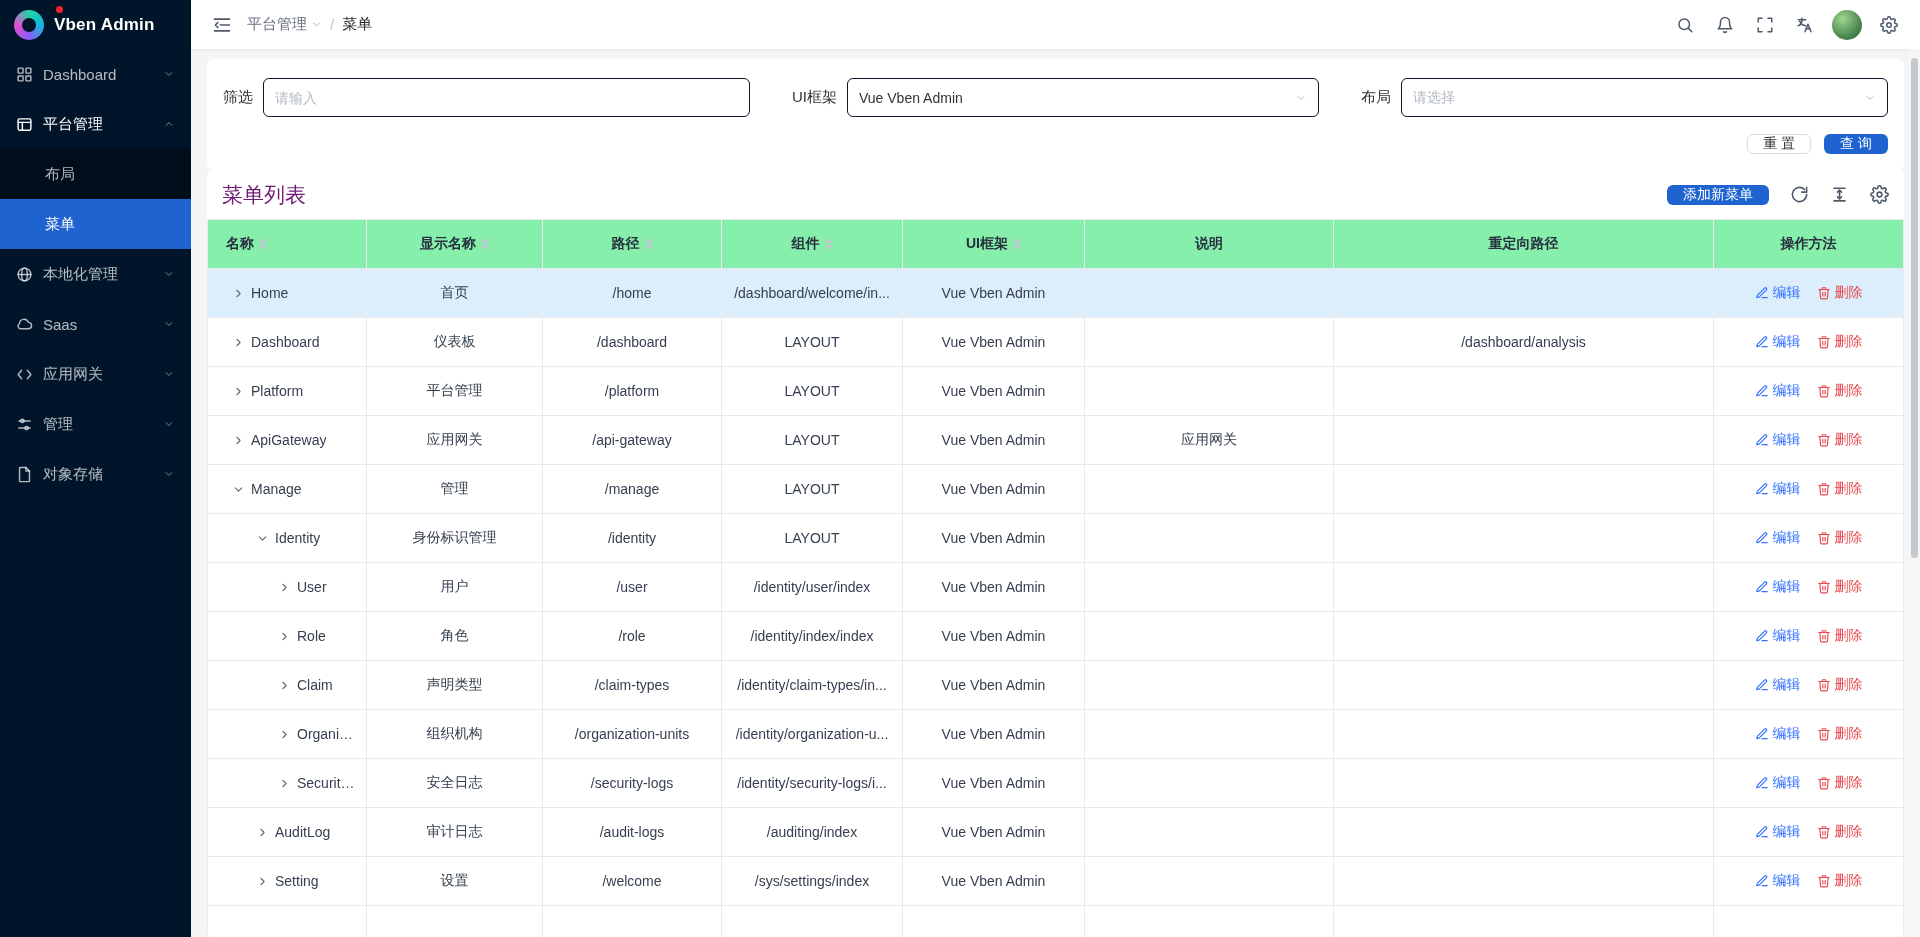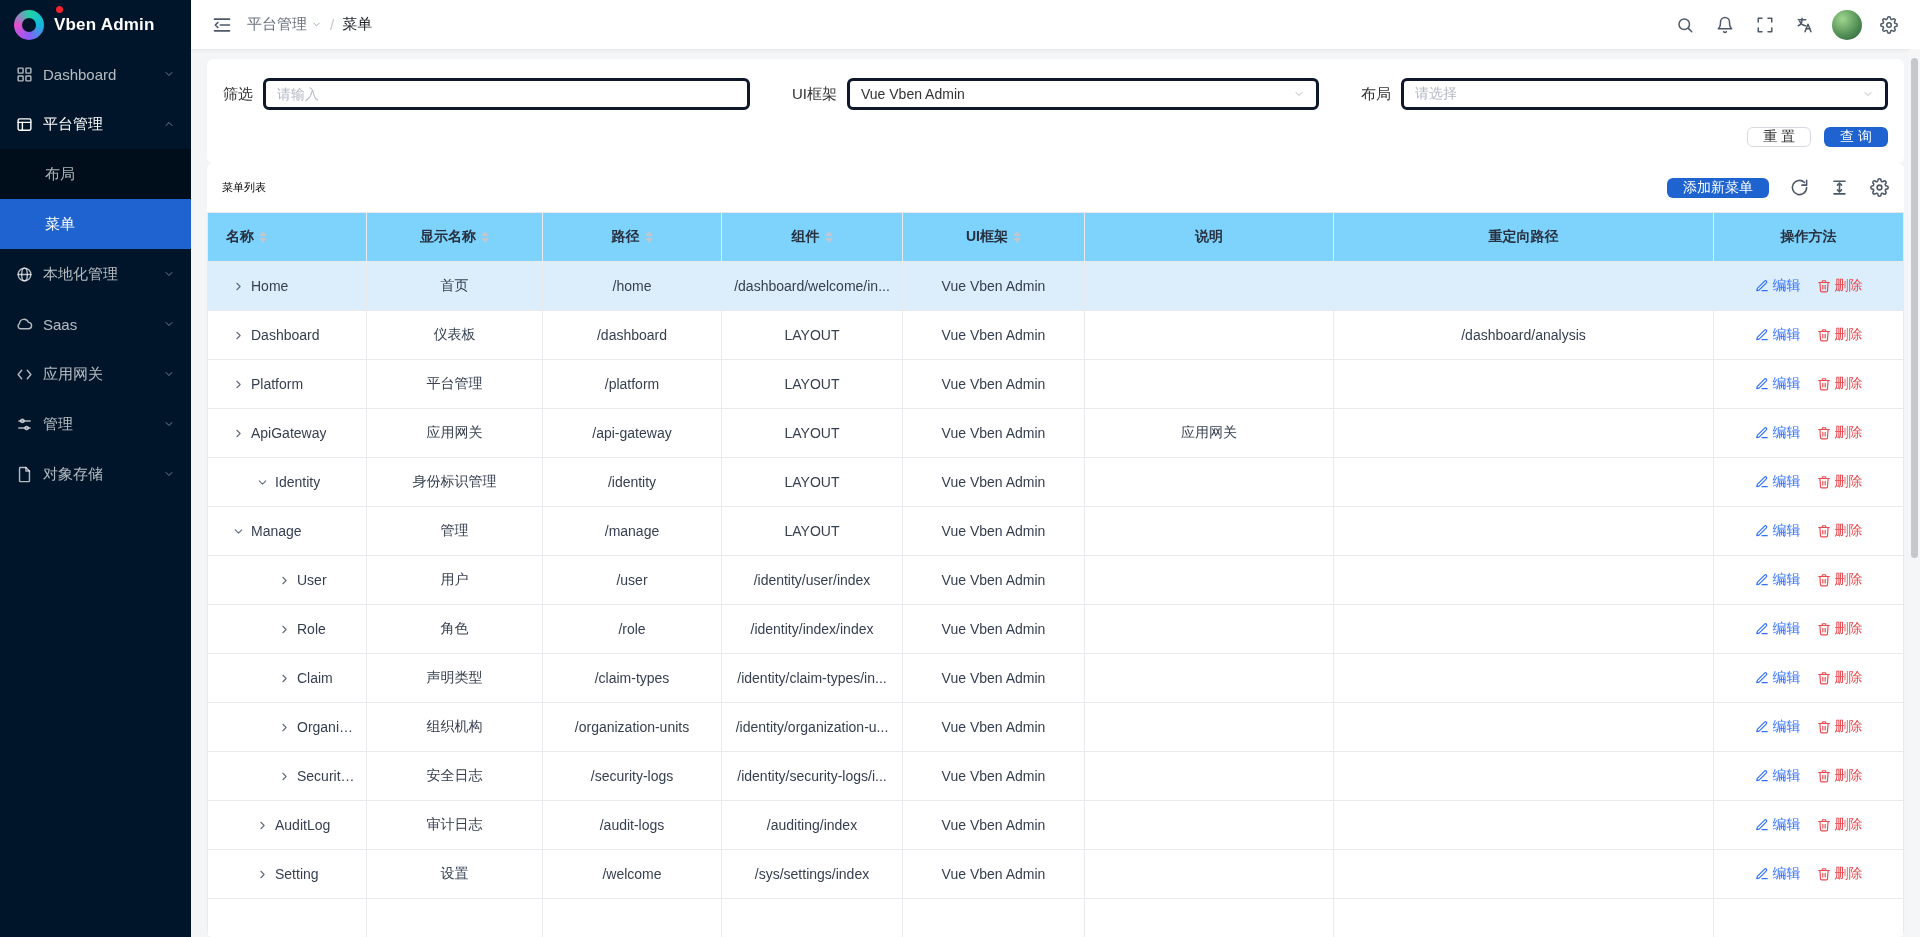--- a/index.html
+++ b/index.html
@@ -53,45 +53,45 @@
     background:radial-gradient(circle at 35% 30%, #9fd68f, #4e8a52 60%, #2c5a3a); }
 
   .main{ flex:1; min-height:0; padding:10px 16px 0; display:flex; flex-direction:column; overflow:hidden; }
   .card{ background:#fff; border-radius:6px; }
 
   
   .filter-card{ flex-shrink:0; padding:19px 16px 16px; }
   .filter-row{ display:flex; gap:42px; }
   .filter-field{ flex:1; display:flex; align-items:center; gap:10px; min-width:0; }
   .filter-label{ font-size:15px; color:#333; white-space:nowrap; }
-  .control{ flex:1; min-width:0; height:32px; border:3px solid #0f172a; border-radius:6px;
+  .control{ flex:1; min-width:0; height:39px; border:1px solid #0f172a; border-radius:6px;
     display:flex; align-items:center; padding:0 11px; font-size:14px; background:#fff; }
   input.control{ outline:none; color:#333; }
   input.control::placeholder{ color:#b4bac4; }
   .select{ cursor:pointer; justify-content:space-between; gap:8px; }
   .select .value{ flex:1; white-space:nowrap; overflow:hidden; text-overflow:ellipsis; color:#333; }
   .select .value.placeholder{ color:#b4bac4; }
   .select .chev{ width:12px; height:12px; color:#b4bac4; flex-shrink:0; }
   .filter-buttons{ display:flex; justify-content:flex-end; gap:13px; margin-top:17px; }
   .btn{ height:20px; padding:0 15px; border-radius:6px; font-size:14px; display:inline-flex;
     align-items:center; justify-content:center; cursor:pointer; border:1px solid transparent; white-space:nowrap;}
   .btn-default{ border-color:#d6dae0; background:#fff; color:#333; }
   .btn-primary{ background:var(--primary); color:#fff;text-align:right; }
 
   
   .table-card{ flex:1; min-height:0; overflow:hidden; display:flex; flex-direction:column; }
   .table-toolbar{ height:49px; flex-shrink:0; display:flex; align-items:center; padding:0 15px; }
-  .table-title{ font-size:11px; font-weight:500; color:#000000; }
+  .table-title{ font-size:21px; font-weight:500; color:#701a75; }
   .toolbar-right{ margin-left:auto; display:flex; align-items:center; gap:21px; }
   .tool-icon{ width:19px; height:19px; color:#4e5969; cursor:pointer; }
 
   table.grid{ width:100%; border-collapse:collapse; table-layout:fixed; font-size:14px; }
   .grid th,.grid td{ border:1px solid #e8eaee; height:49px; padding:0 10px;
     overflow:hidden; white-space:nowrap; text-overflow:ellipsis; }
-  .grid thead th{ background:#7dd3fc; font-weight:600; color:#28303f; }
+  .grid thead th{ background:#86efac; font-weight:600; color:#28303f; }
   .th-inner{ display:flex; align-items:center; justify-content:center; gap:5px; }
   .grid th:first-child .th-inner{ justify-content:flex-start; padding-left:8px; }
   .sorter{ display:inline-flex; flex-direction:column; align-items:center; }
   .caret{ width:0; height:0; border-left:4px solid transparent; border-right:4px solid transparent; }
   .caret.up{ border-bottom:5px solid #c2c7cf; margin-bottom:2px; }
   .caret.down{ border-top:5px solid #c2c7cf; }
   .grid td{ text-align:center; color:#353f4f; background:#fff; }
   tr.highlighted td{ background:var(--row-highlight); }
   td.name-cell{ text-align:left; }
   .name-wrap{ display:flex; align-items:center; gap:6px; padding-left:8px; }
@@ -604,20 +604,58 @@
                         <path d="M10 11v6M14 11v6"></path>
                         <path d="M9 6V4a1 1 0 0 1 1-1h4a1 1 0 0 1 1 1v2"></path>
                       </svg>
                     </span>
                     <span>删除</span>
                   </a></td>
               </tr>
               <tr class="data-row">
                 <td class="name-cell">
                   <div class="name-wrap">
+                    <span class="tree-pad" style="width:0px"></span>
+                    <span class="tree-toggle">
+                      <svg viewBox="0 0 24 24">
+                        <polyline points="6 9 12 15 18 9"></polyline>
+                      </svg>
+                    </span>
+                    <span class="row-name">Manage</span>
+                  </div>
+                </td>
+                <td>管理</td>
+                <td>/manage</td>
+                <td>LAYOUT</td>
+                <td>Vue Vben Admin</td>
+                <td></td>
+                <td></td>
+                <td><a class="link edit">
+                    <span class="li">
+                      <svg viewBox="0 0 24 24">
+                        <path d="M12 20h9"></path>
+                        <path d="M16.5 3.5a2.1 2.1 0 0 1 3 3L7 19l-4 1 1-4z"></path>
+                      </svg>
+                    </span>
+                    <span>编辑</span>
+                  </a><a class="link delete">
+                    <span class="li">
+                      <svg viewBox="0 0 24 24">
+                        <polyline points="3 6 5 6 21 6"></polyline>
+                        <path d="M19 6l-1 14a2 2 0 0 1-2 2H8a2 2 0 0 1-2-2L5 6"></path>
+                        <path d="M10 11v6M14 11v6"></path>
+                        <path d="M9 6V4a1 1 0 0 1 1-1h4a1 1 0 0 1 1 1v2"></path>
+                      </svg>
+                    </span>
+                    <span>删除</span>
+                  </a></td>
+              </tr>
+              <tr class="data-row">
+                <td class="name-cell">
+                  <div class="name-wrap">
                     <span class="tree-pad" style="width:24px"></span>
                     <span class="tree-toggle">
                       <svg viewBox="0 0 24 24">
                         <polyline points="6 9 12 15 18 9"></polyline>
                       </svg>
                     </span>
                     <span class="row-name">Identity</span>
                   </div>
                 </td>
                 <td>身份标识管理</td>
@@ -642,58 +680,20 @@
                         <path d="M10 11v6M14 11v6"></path>
                         <path d="M9 6V4a1 1 0 0 1 1-1h4a1 1 0 0 1 1 1v2"></path>
                       </svg>
                     </span>
                     <span>删除</span>
                   </a></td>
               </tr>
               <tr class="data-row">
                 <td class="name-cell">
                   <div class="name-wrap">
-                    <span class="tree-pad" style="width:0px"></span>
-                    <span class="tree-toggle">
-                      <svg viewBox="0 0 24 24">
-                        <polyline points="6 9 12 15 18 9"></polyline>
-                      </svg>
-                    </span>
-                    <span class="row-name">Manage</span>
-                  </div>
-                </td>
-                <td>管理</td>
-                <td>/manage</td>
-                <td>LAYOUT</td>
-                <td>Vue Vben Admin</td>
-                <td></td>
-                <td></td>
-                <td><a class="link edit">
-                    <span class="li">
-                      <svg viewBox="0 0 24 24">
-                        <path d="M12 20h9"></path>
-                        <path d="M16.5 3.5a2.1 2.1 0 0 1 3 3L7 19l-4 1 1-4z"></path>
-                      </svg>
-                    </span>
-                    <span>编辑</span>
-                  </a><a class="link delete">
-                    <span class="li">
-                      <svg viewBox="0 0 24 24">
-                        <polyline points="3 6 5 6 21 6"></polyline>
-                        <path d="M19 6l-1 14a2 2 0 0 1-2 2H8a2 2 0 0 1-2-2L5 6"></path>
-                        <path d="M10 11v6M14 11v6"></path>
-                        <path d="M9 6V4a1 1 0 0 1 1-1h4a1 1 0 0 1 1 1v2"></path>
-                      </svg>
-                    </span>
-                    <span>删除</span>
-                  </a></td>
-              </tr>
-              <tr class="data-row">
-                <td class="name-cell">
-                  <div class="name-wrap">
                     <span class="tree-pad" style="width:46px"></span>
                     <span class="tree-toggle">
                       <svg viewBox="0 0 24 24">
                         <polyline points="9 6 15 12 9 18"></polyline>
                       </svg>
                     </span>
                     <span class="row-name">User</span>
                   </div>
                 </td>
                 <td>用户</td>

